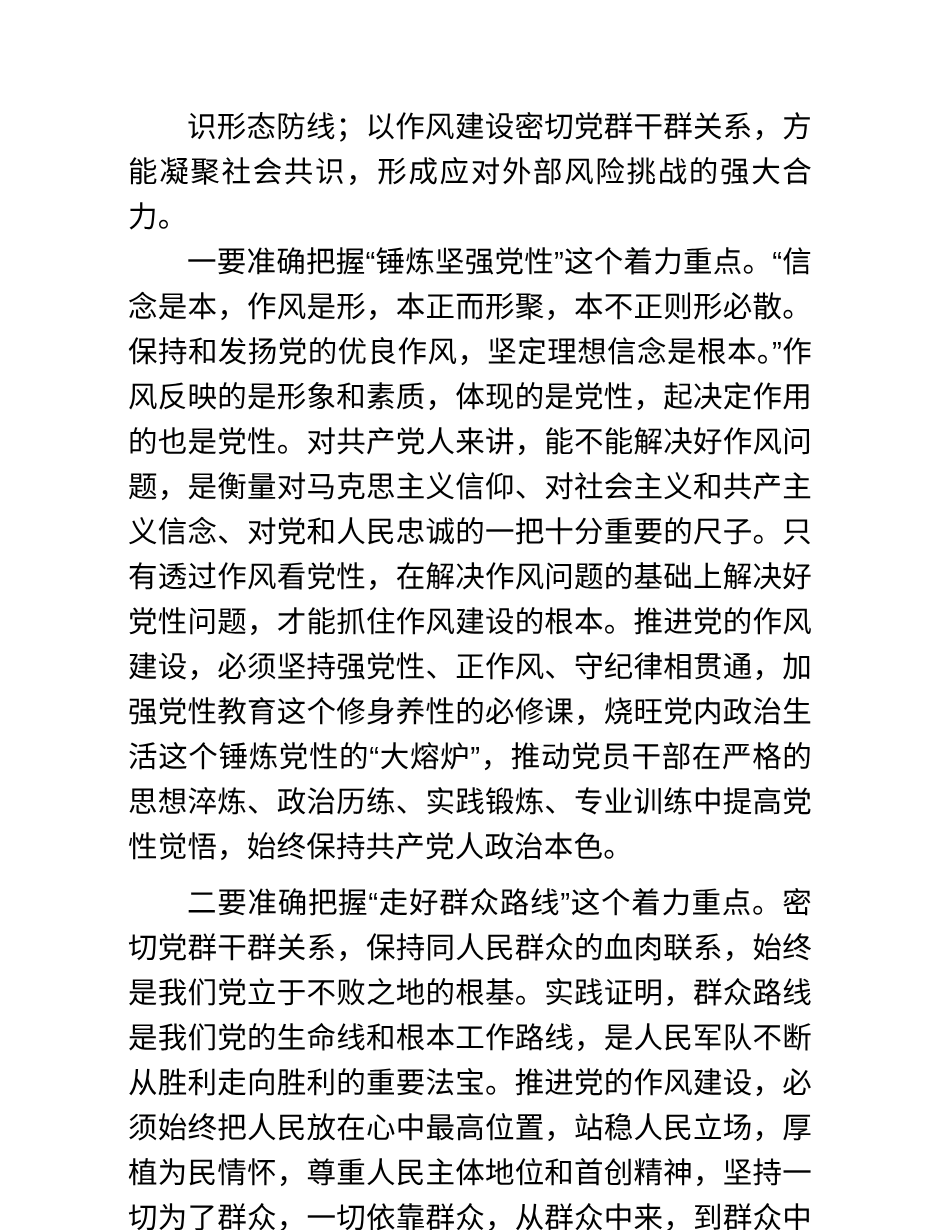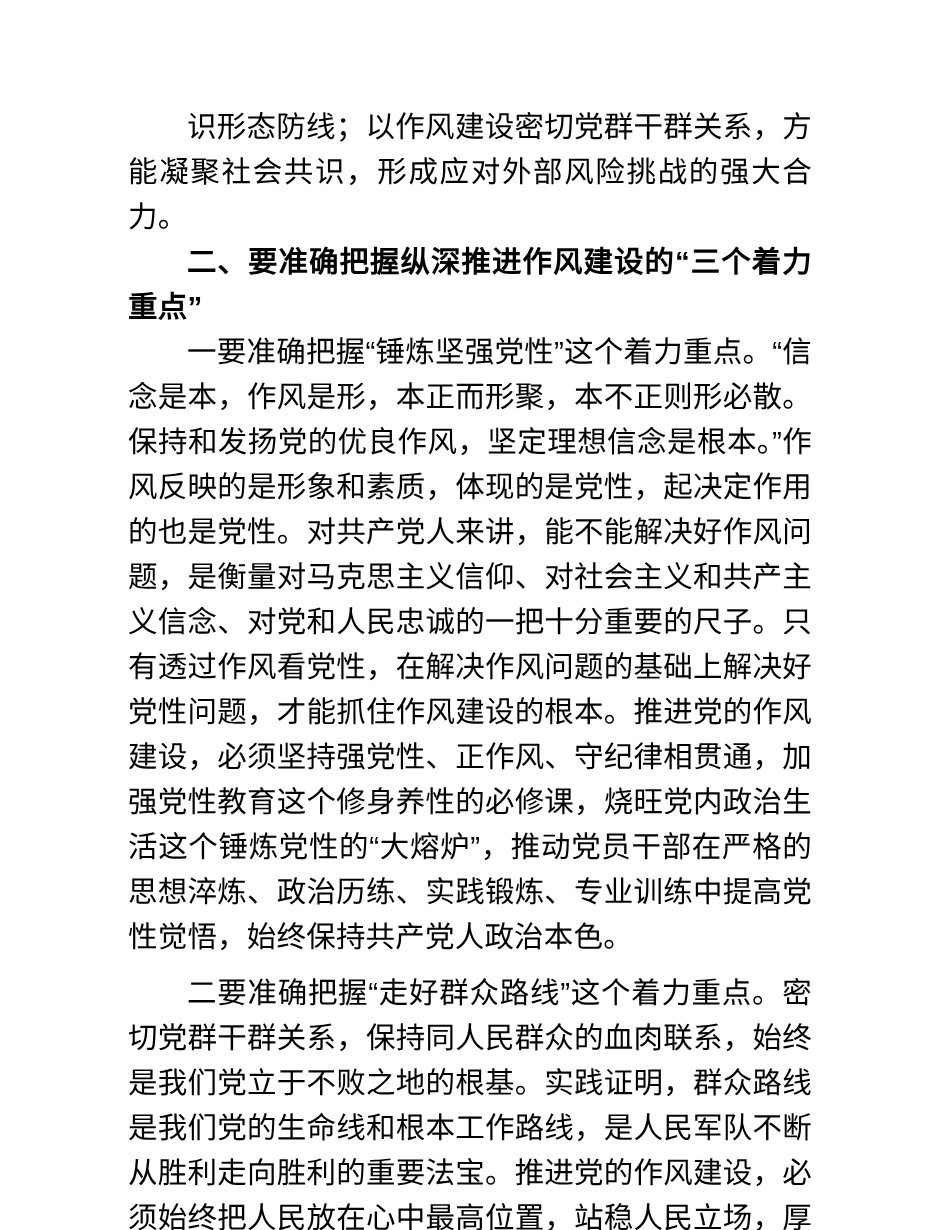--- a/index.html
+++ b/index.html
@@ -66,20 +66,19 @@
   }
 </style>
 </head>
 <body style="background: rgb(255, 255, 255); color: rgb(0, 0, 0);">
 
 <div class="page" style="background: rgb(255, 255, 255);">
   <div class="doc-body">
 
     <p class="para">识形态防线；以作风建设密切党群干群关系，方能凝聚社会共识，形成应对外部风险挑战的强大合力。</p>
 
-    <p class="heading">二、要准确把握纵深推进作风建设的“三个着力重点”</p>
 
     <p class="para">一要准确把握“锤炼坚强党性”这个着力重点。“信念是本，作风是形，本正而形聚，本不正则形必散。保持和发扬党的优良作风，坚定理想信念是根本。”作风反映的是形象和素质，体现的是党性，起决定作用的也是党性。对共产党人来讲，能不能解决好作风问题，是衡量对马克思主义信仰、对社会主义和共产主义信念、对党和人民忠诚的一把十分重要的尺子。只有透过作风看党性，在解决作风问题的基础上解决好党性问题，才能抓住作风建设的根本。推进党的作风建设，必须坚持强党性、正作风、守纪律相贯通，加强党性教育这个修身养性的必修课，烧旺党内政治生活这个锤炼党性的“大熔炉”，推动党员干部在严格的思想淬炼、政治历练、实践锻炼、专业训练中提高党性觉悟，始终保持共产党人政治本色。</p>
 
     <p class="para spaced-before">二要准确把握“走好群众路线”这个着力重点。密切党群干群关系，保持同人民群众的血肉联系，始终是我们党立于不败之地的根基。实践证明，群众路线是我们党的生命线和根本工作路线，是人民军队不断从胜利走向胜利的重要法宝。推进党的作风建设，必须始终把人民放在心中最高位置，站稳人民立场，厚植为民情怀，尊重人民主体地位和首创精神，坚持一切为了群众，一切依靠群众，从群众中来，到群众中去，把党</p>
 
   </div>
 </div>
 
 </body></html>

